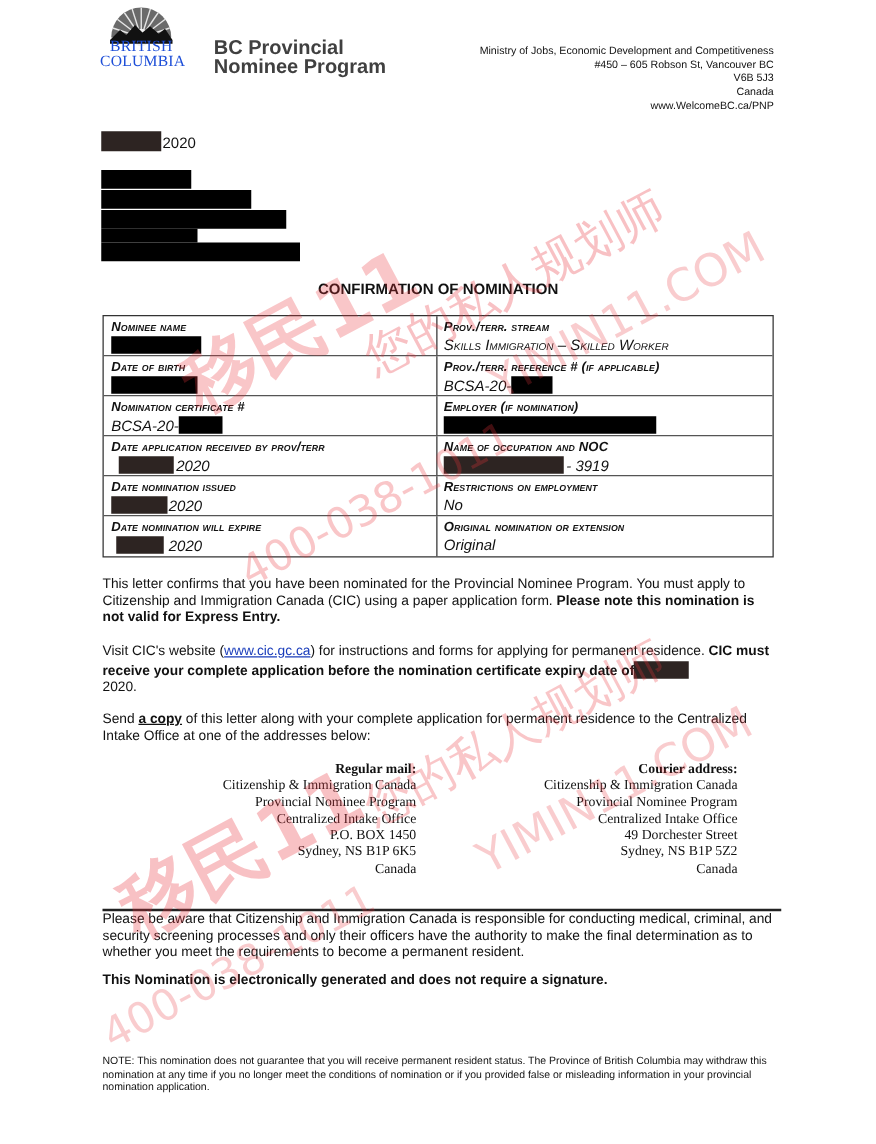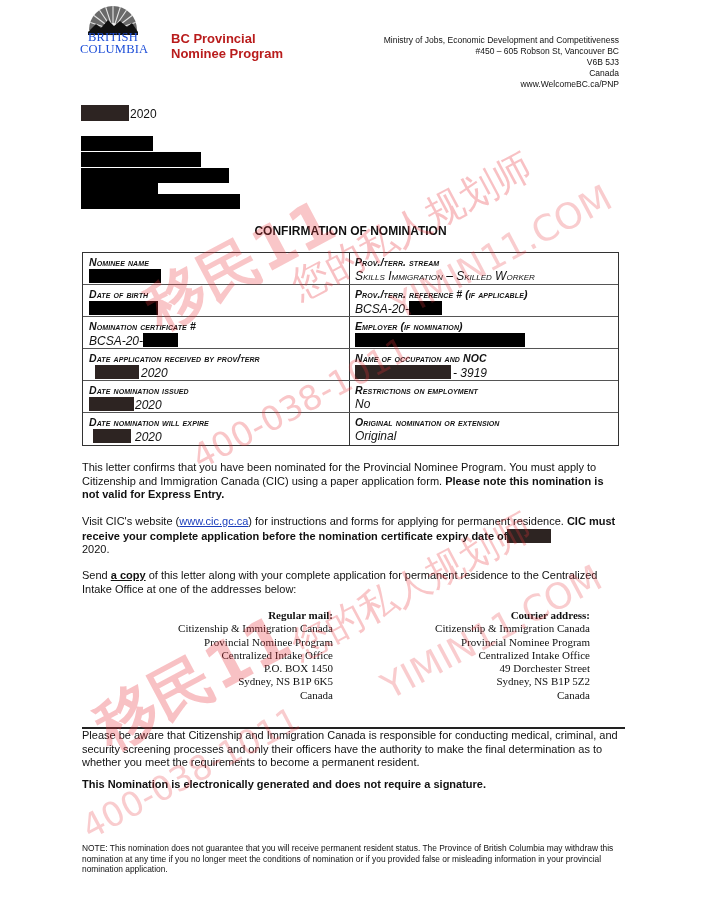--- a/index.html
+++ b/index.html
@@ -4,21 +4,21 @@
 <style>
   * { box-sizing: border-box; margin: 0; padding: 0; }
   html, body { width: 701px; height: 915px; background: #ffffff; overflow: hidden; }
   body { position: relative; font-family: "Liberation Sans", sans-serif; color: #111; }
 
   .page { position: absolute; left: 0; top: 0; width: 701px; height: 915px; background: #fff; }
 
   
   .logo { position: absolute; left: 80px; top: 2px; width: 66px; height: 56px; }
   .logo-text { position: absolute; left: 80px; top: 31px; width: 66px; font-family: "Liberation Serif", serif; font-size: 12.5px; line-height: 12px; text-align: center; color: #1d4ed8; letter-spacing: 0.2px; }
-  .program-title { position: absolute; left: 171px; top: 31px; font-weight: bold; font-size: 13px; line-height: 15px; color: #b91c1c; }
+  .program-title { position: absolute; left: 171px; top: 31px; font-weight: bold; font-size: 16px; line-height: 15px; color: #404040; }
   .ministry { position: absolute; right: 82px; top: 35px; font-size: 8.5px; line-height: 11px; text-align: right; color: #111; }
 
   
   .redact { display: inline-block; background: #000; vertical-align: middle; }
   .redact.brown { background: #2d2422; }
   .date-line { position: absolute; left: 81px; top: 105px; font-size: 12px; line-height: 14px; }
   .date-line .redact { width: 48px; height: 16px; margin-right: 1px; vertical-align: -3px; }
   .recipient { position: absolute; left: 81px; top: 136px; }
   .recipient .r { position: absolute; background: #000; }
 

